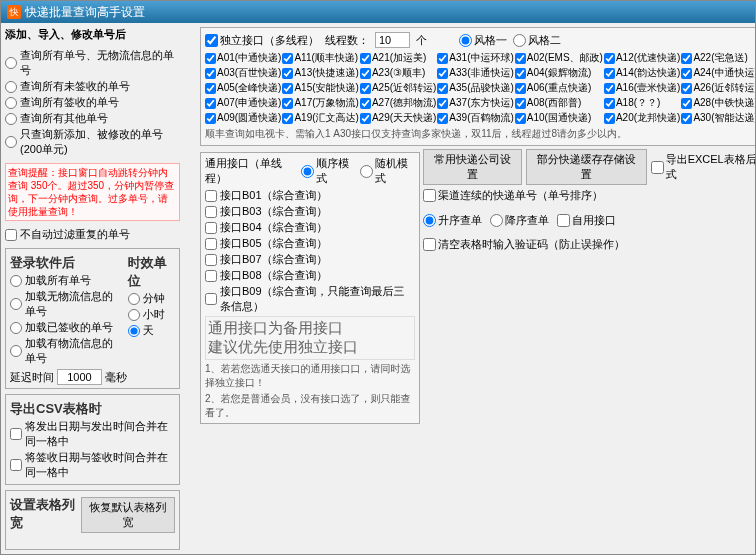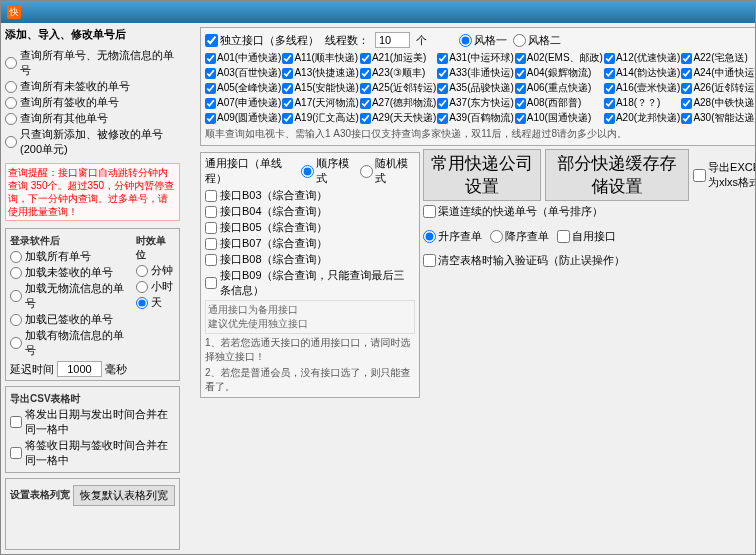--- a/index.html
+++ b/index.html
@@ -85,21 +85,21 @@
       height: 12px;
       margin: 0;
     }
     .warning-text {
       color: red;
       font-size: 10px;
       line-height: 1.3;
       margin: 2px 0;
     }
     .section-title {
-      font-size: 10px;
+      font-size: 13px;
       font-weight: bold;
       margin: 2px 0 1px 0;
       color: #333;
     }
     .login-section {
       border: 1px solid #aaa;
       padding: 3px 4px;
       margin-top: 2px;
     }
     .delay-row {
@@ -177,21 +177,21 @@
       margin-top: 3px;
     }
     .single-line-header {
       display: flex;
       align-items: flex-start;
       gap: 4px;
       margin-bottom: 2px;
       font-size: 11px;
     }
     .courier-settings-btn {
-      font-size: 17px;
+      font-size: 11px;
       padding: 2px 5px;
       background: #e0e0e0;
       border: 1px solid #aaa;
       cursor: pointer;
     }
     .save-btn {
       font-size: 13px;
       font-weight: bold;
       padding: 4px 14px;
       background: linear-gradient(to bottom, #4caf50, #388e3c);
@@ -224,20 +224,21 @@
     ::-webkit-scrollbar-track { background: #ddd; }
     ::-webkit-scrollbar-thumb { background: #aaa; }
   </style>
 </head>
 <body>
 
 <div class="window">
 
   <div class="title-bar">
     <div class="title-bar-icon">快</div>
+    <span>快递批量查询高手设置</span>
   </div>
 
   <div class="content-area">
 
     <div class="left-panel">
       <div style="font-size:11px;font-weight:bold;margin-bottom:2px;">添加、导入、修改单号后</div>
 
       <div>
         <label class="radio-item">
           <input type="radio" name="add_action" style="">
@@ -257,32 +258,32 @@
         </label>
         <label class="radio-item">
           <input type="radio" name="add_action" style="">
           <span>只查询新添加、被修改的单号 (200单元)</span>
         </label>
       </div>
 
       <div class="warning-text" style="color:red;font-size:10px;line-height:1.3;border:1px solid #ffaaaa;background:#fff8f8;padding:2px;">查询提醒：接口窗口自动跳转分钟内查询
 350个。超过350，分钟内暂停查询，下一分钟内查询。过多单号，请使用批量查询！</div>
 
+      <label class="checkbox-item">
+        <input type="checkbox" style="">
+        <span>不自动过滤重复的单号</span>
+      </label>
 
       <div class="login-section">
         <div style="display:flex;justify-content:space-between;align-items:flex-start;">
           <div>
             <div class="section-title">登录软件后</div>
             <label class="radio-item">
                 <input type="radio" name="login_action" style="">
                 <span>加载所有单号</span>
-              </label>
-            <label class="radio-item">
-                <input type="radio" name="login_action" style="">
-                <span>加载未签收的单号</span>
               </label>
             <label class="radio-item">
                 <input type="radio" name="login_action" style="">
                 <span>加载无物流信息的单号</span>
               </label>
             <label class="radio-item">
                 <input type="radio" name="login_action" style="">
                 <span>加载已签收的单号</span>
               </label>
             <label class="radio-item">
@@ -452,21 +453,21 @@
           <label class="courier-item">
               <input type="checkbox" checked="" style="">
               <span class="courier-label">A36(苏通快运)</span>
             </label>
           <label class="courier-item">
               <input type="checkbox" checked="" style="">
               <span class="courier-label">A07(申通快递)</span>
             </label>
           <label class="courier-item">
               <input type="checkbox" checked="" style="">
-              <span class="courier-label">A17(天河物流)</span>
+              <span class="courier-label">A17(万象物流)</span>
             </label>
           <label class="courier-item">
               <input type="checkbox" checked="" style="">
               <span class="courier-label">A27(德邦物流)</span>
             </label>
           <label class="courier-item">
               <input type="checkbox" checked="" style="">
               <span class="courier-label">A37(东方快运)</span>
             </label>
           <label class="courier-item">
@@ -531,20 +532,24 @@
                 <input type="radio" name="single_mode" checked="" style="">
                 <span>顺序模式</span>
               </label>
               <label class="radio-inline">
                 <input type="radio" name="single_mode" style="">
                 <span>随机模式</span>
               </label>
             </div>
             <label class="checkbox-item">
                 <input type="checkbox" style="">
+                <span>接口B01（综合查询）</span>
+              </label>
+            <label class="checkbox-item">
+                <input type="checkbox" style="">
                 <span>接口B03（综合查询）</span>
               </label>
             <label class="checkbox-item">
                 <input type="checkbox" style="">
                 <span>接口B04（综合查询）</span>
               </label>
             <label class="checkbox-item">
                 <input type="checkbox" style="">
                 <span>接口B05（综合查询）</span>
               </label>
@@ -553,21 +558,21 @@
                 <span>接口B07（综合查询）</span>
               </label>
             <label class="checkbox-item">
                 <input type="checkbox" style="">
                 <span>接口B08（综合查询）</span>
               </label>
             <label class="checkbox-item">
                 <input type="checkbox" style="">
                 <span>接口B09（综合查询，只能查询最后三条信息）</span>
               </label>
-            <div style="font-size:10px;color:#666;margin-top:2px;border:1px solid #ddd;padding:2px;">通用接口为备用接口<br>建议优先使用独立接口</div>
+            <div style="font-size:15px;color:#666;margin-top:2px;border:1px solid #ddd;padding:2px;">通用接口为备用接口<br>建议优先使用独立接口</div>
             <div class="note-text">1、若若您选通天接口的通用接口口，请同时选择独立接口！</div>
             <div class="note-text">2、若您是普通会员，没有接口选了，则只能查看了。</div>
           </div>
         </div>
 
         <div style="flex:1;display:flex;flex-direction:column;gap:3px;">
 
           <div style="display:flex;align-items:center;gap:4px;">
             <button class="courier-settings-btn">常用快递公司设置</button>
             <button class="courier-settings-btn">部分快递缓存存储设置</button>

